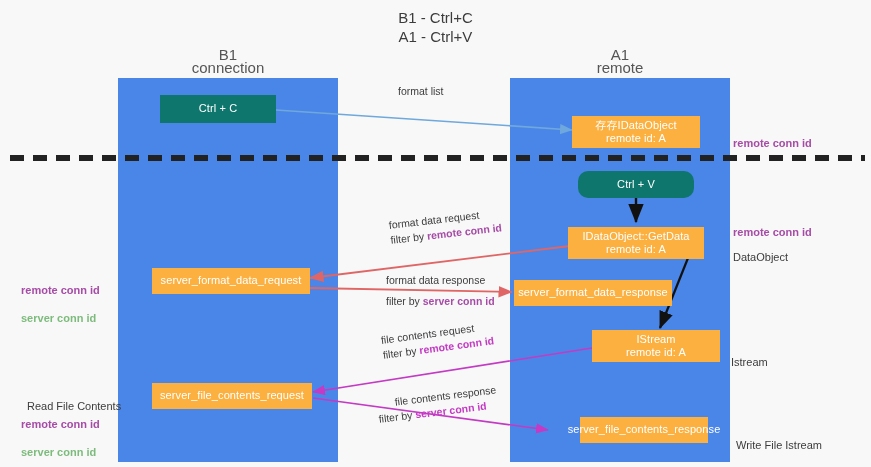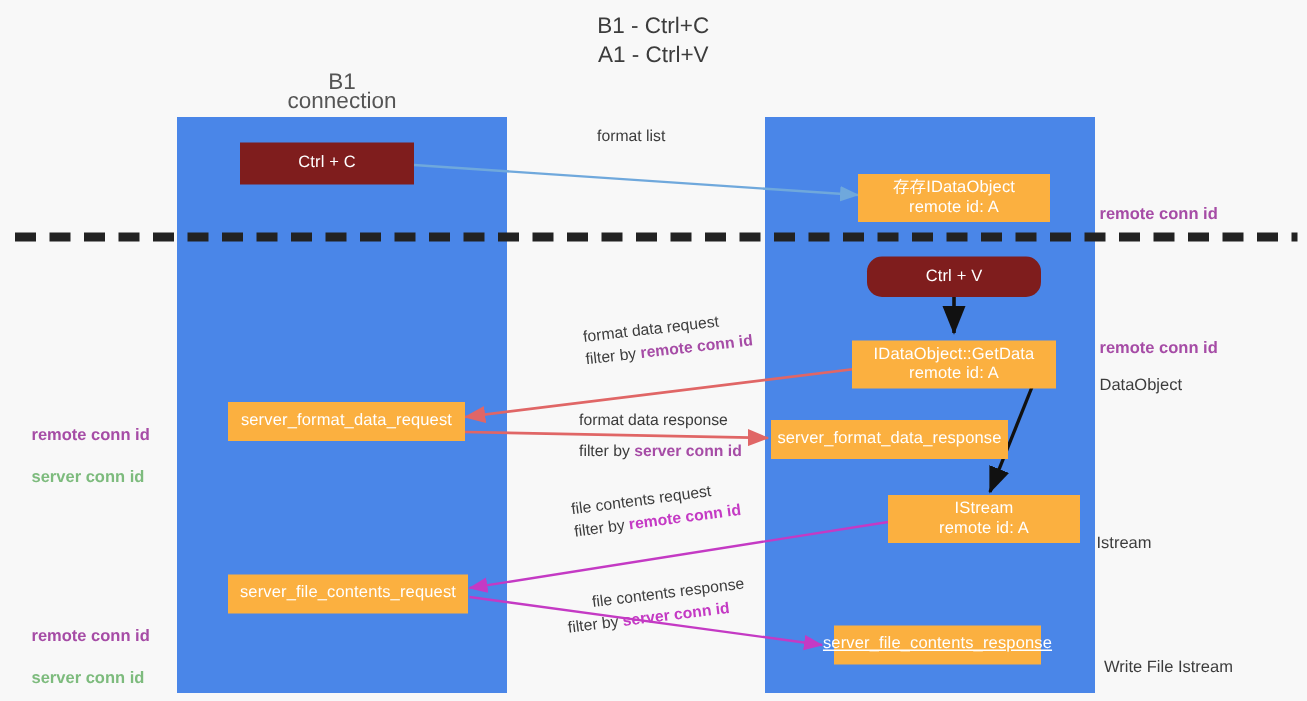--- a/index.html
+++ b/index.html
@@ -59,21 +59,21 @@
     flex-direction: column;
     align-items: center;
     justify-content: center;
     text-align: center;
     color: #ffffff;
     font-size: 11px;
     line-height: 13.5px;
     letter-spacing: .1px;
     padding: 2px 4px;
   }
-  .box.green { background: #7f1d1d; }
+  .box.green { background: #0f766e; }
   .box.orange { background: #fbb040; }
   .box .l2 { display: block; }
 
   
   .note {
     font-size: 11px;
     line-height: 14px;
     white-space: pre-line;
   }
   .note.plain { color: #3c3c3c; }
@@ -101,20 +101,22 @@
 </head>
 <body>
 
 <div id="stage">
 
   <div class="abs" id="title">B1 - Ctrl+C
 A1 - Ctrl+V</div>
 
   <div class="abs col-head" id="head-b1">B1
 connection</div>
+  <div class="abs col-head" id="head-a1">A1
+remote</div>
 
   <div class="abs lane" id="lane-b1"></div>
   <div class="abs lane" id="lane-a1"></div>
 
   <svg class="overlay">
     <defs>
       <marker id="ah-blue" markerWidth="9" markerHeight="9" refX="7.5" refY="3.2" orient="auto">
         <path d="M0,0 L8,3.2 L0,6.4 z" fill="#6fa8dc"></path>
       </marker>
       <marker id="ah-red" markerWidth="9" markerHeight="9" refX="7.5" refY="3.2" orient="auto">
@@ -175,21 +177,21 @@
   </div>
 
   <div class="abs box orange" style="left:152px; top:268px; width:158px; height:26px;">
     <span>server_format_data_request</span>
   </div>
 
   <div class="abs box orange" style="left:152px; top:383px; width:160px; height:26px;">
     <span>server_file_contents_request</span>
   </div>
 
-  <div class="abs box orange" style="left:556px; top:417px; width:138px; height:26px;text-decoration:underline;">
+  <div class="abs box orange" style="left:580px; top:417px; width:128px; height:26px;">
     <span>server_file_contents_response</span>
   </div>
 
   <div class="abs edge-label" style="left:398px; top:84px;">
     <span>format list</span>
   </div>
 
   <div class="abs edge-label" style="left:388px; top:218px; transform:rotate(-6.5deg); transform-origin:left top;">
     <div>format data request</div>
     <div>
@@ -236,19 +238,22 @@
 
   <div class="abs note plain" style="left:736px; top:424px;">
     <span>Write File Istream</span>
   </div>
 
   <div class="abs note twoline" style="left:21px; top:269px;">
     <b class="p">remote conn id</b>
     <b class="g">server conn id</b>
   </div>
 
+  <div class="abs note plain" style="left:27px; top:385px;">
+    <span>Read File Contents</span>
+  </div>
 
   <div class="abs note twoline" style="left:21px; top:403px;">
     <b class="p">remote conn id</b>
     <b class="g">server conn id</b>
   </div>
 
 </div>
 
 </body></html>

